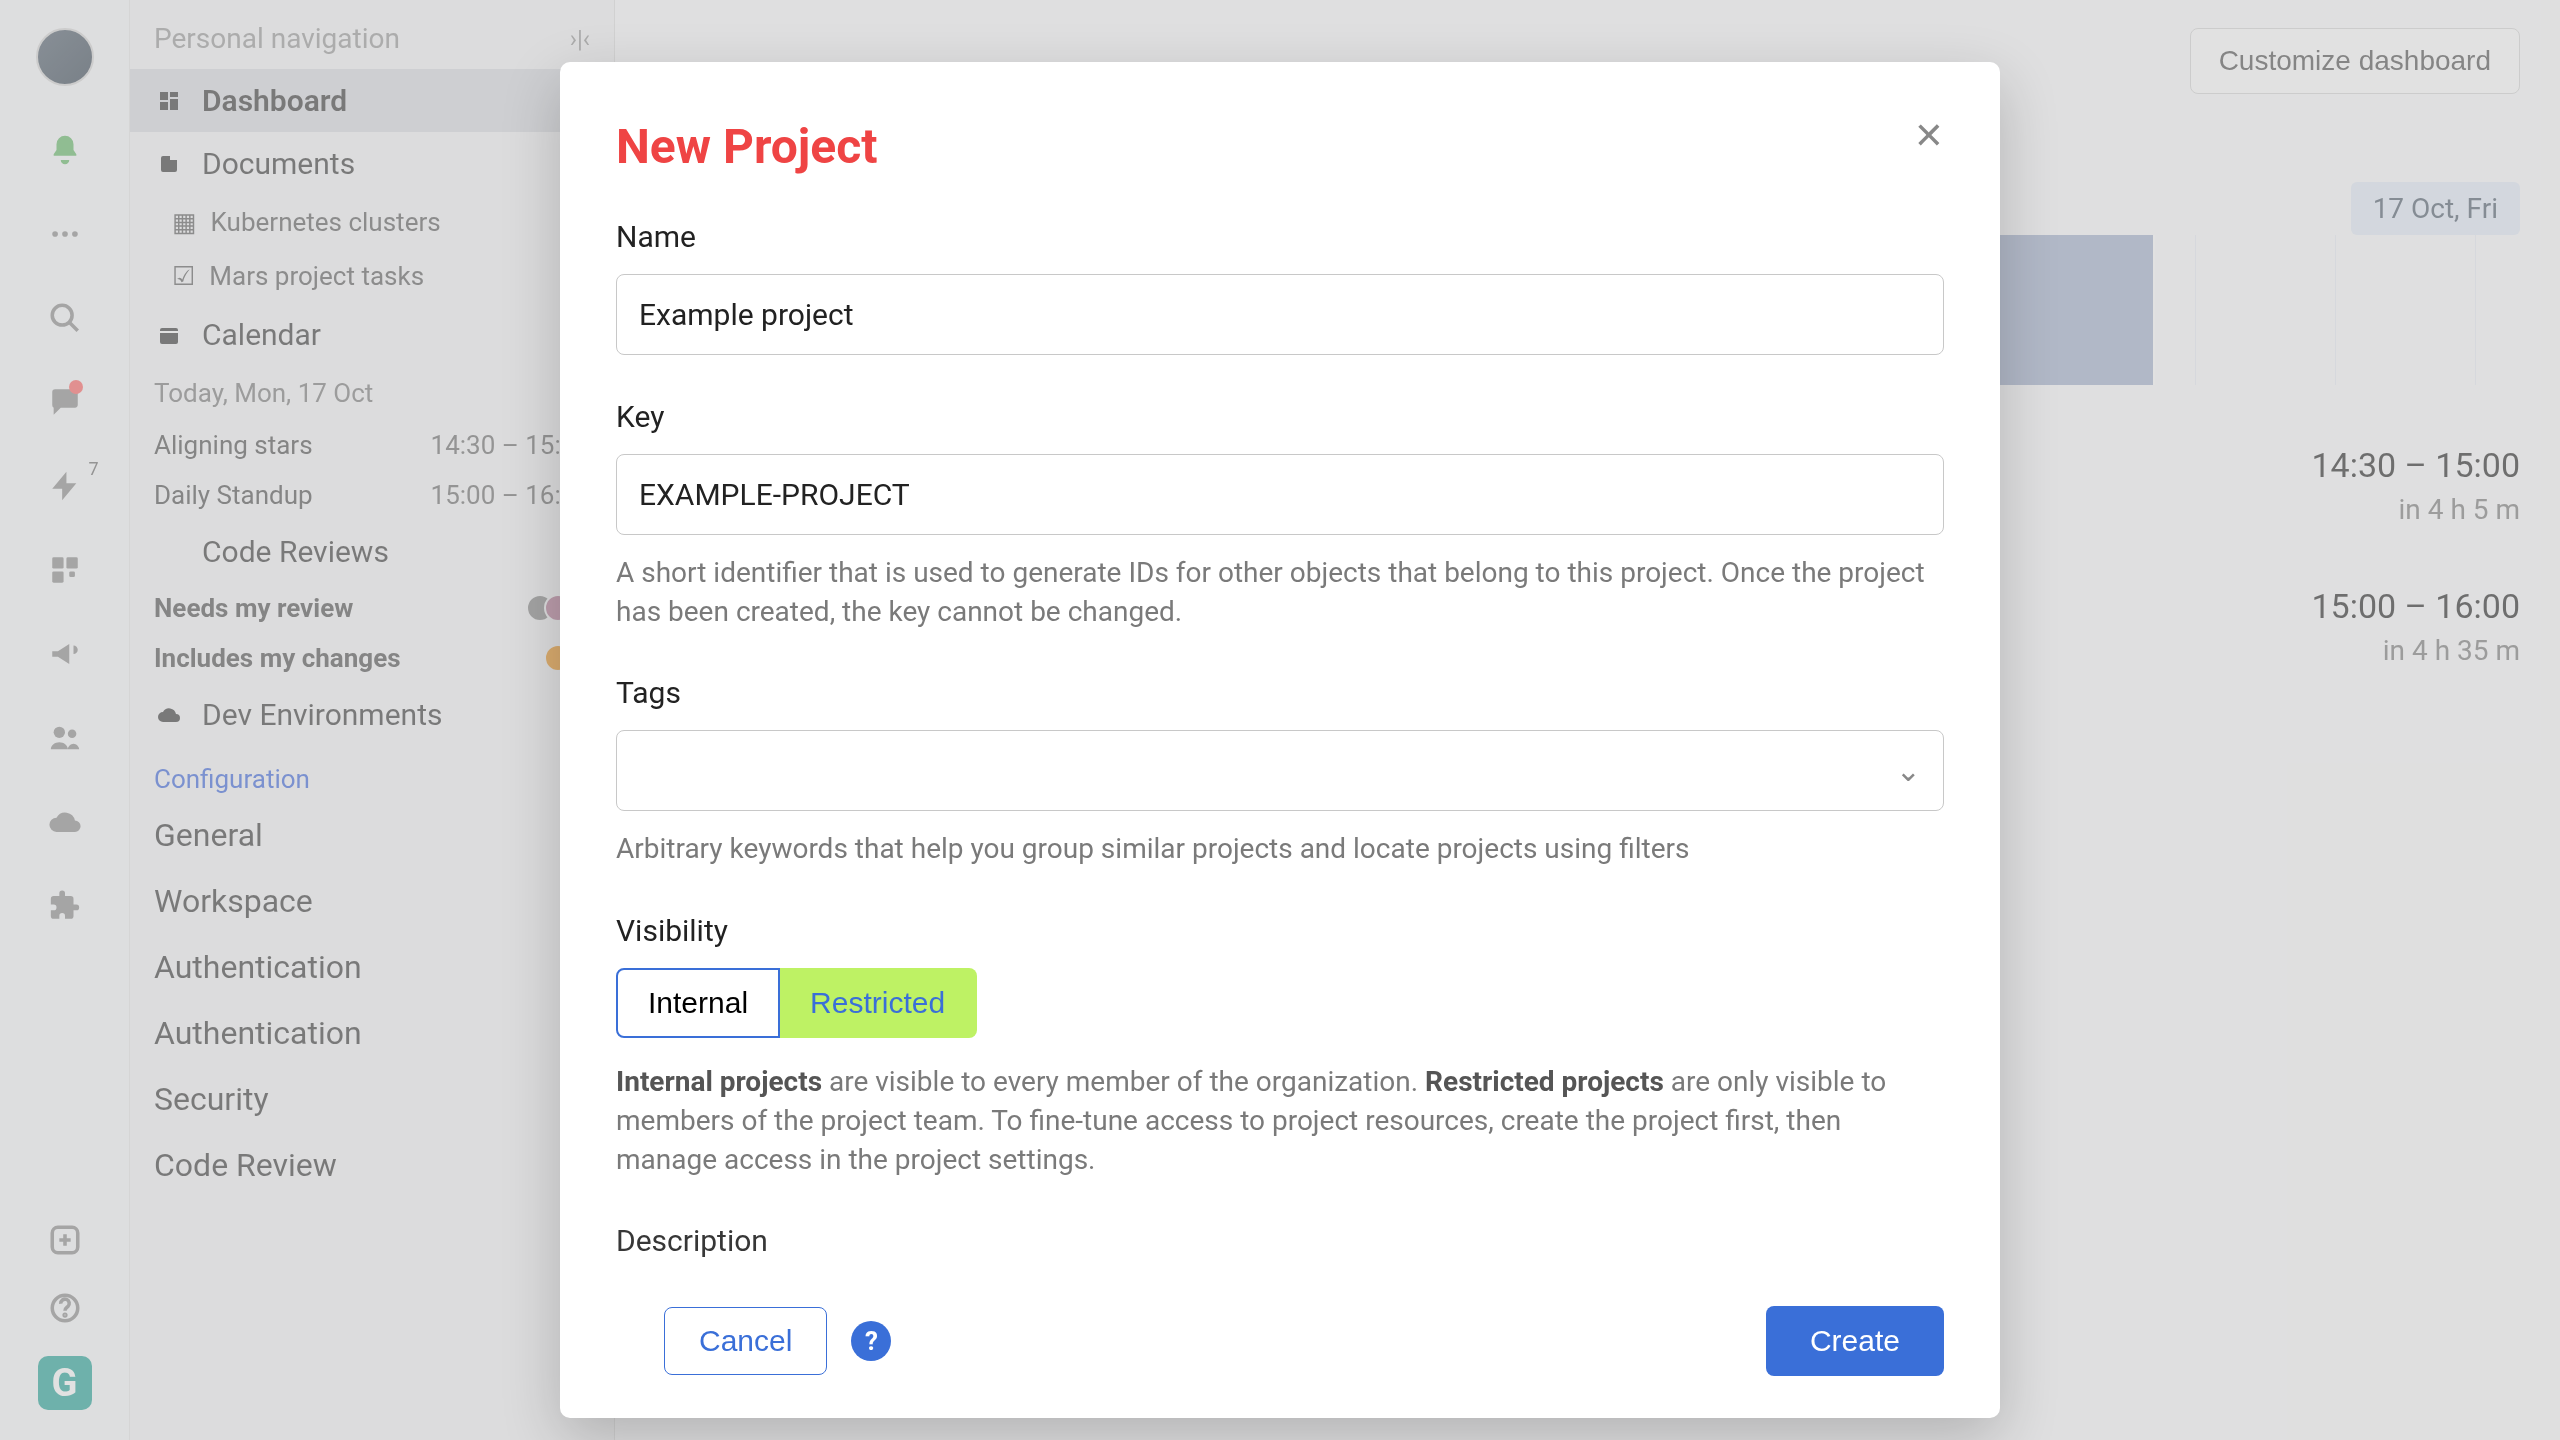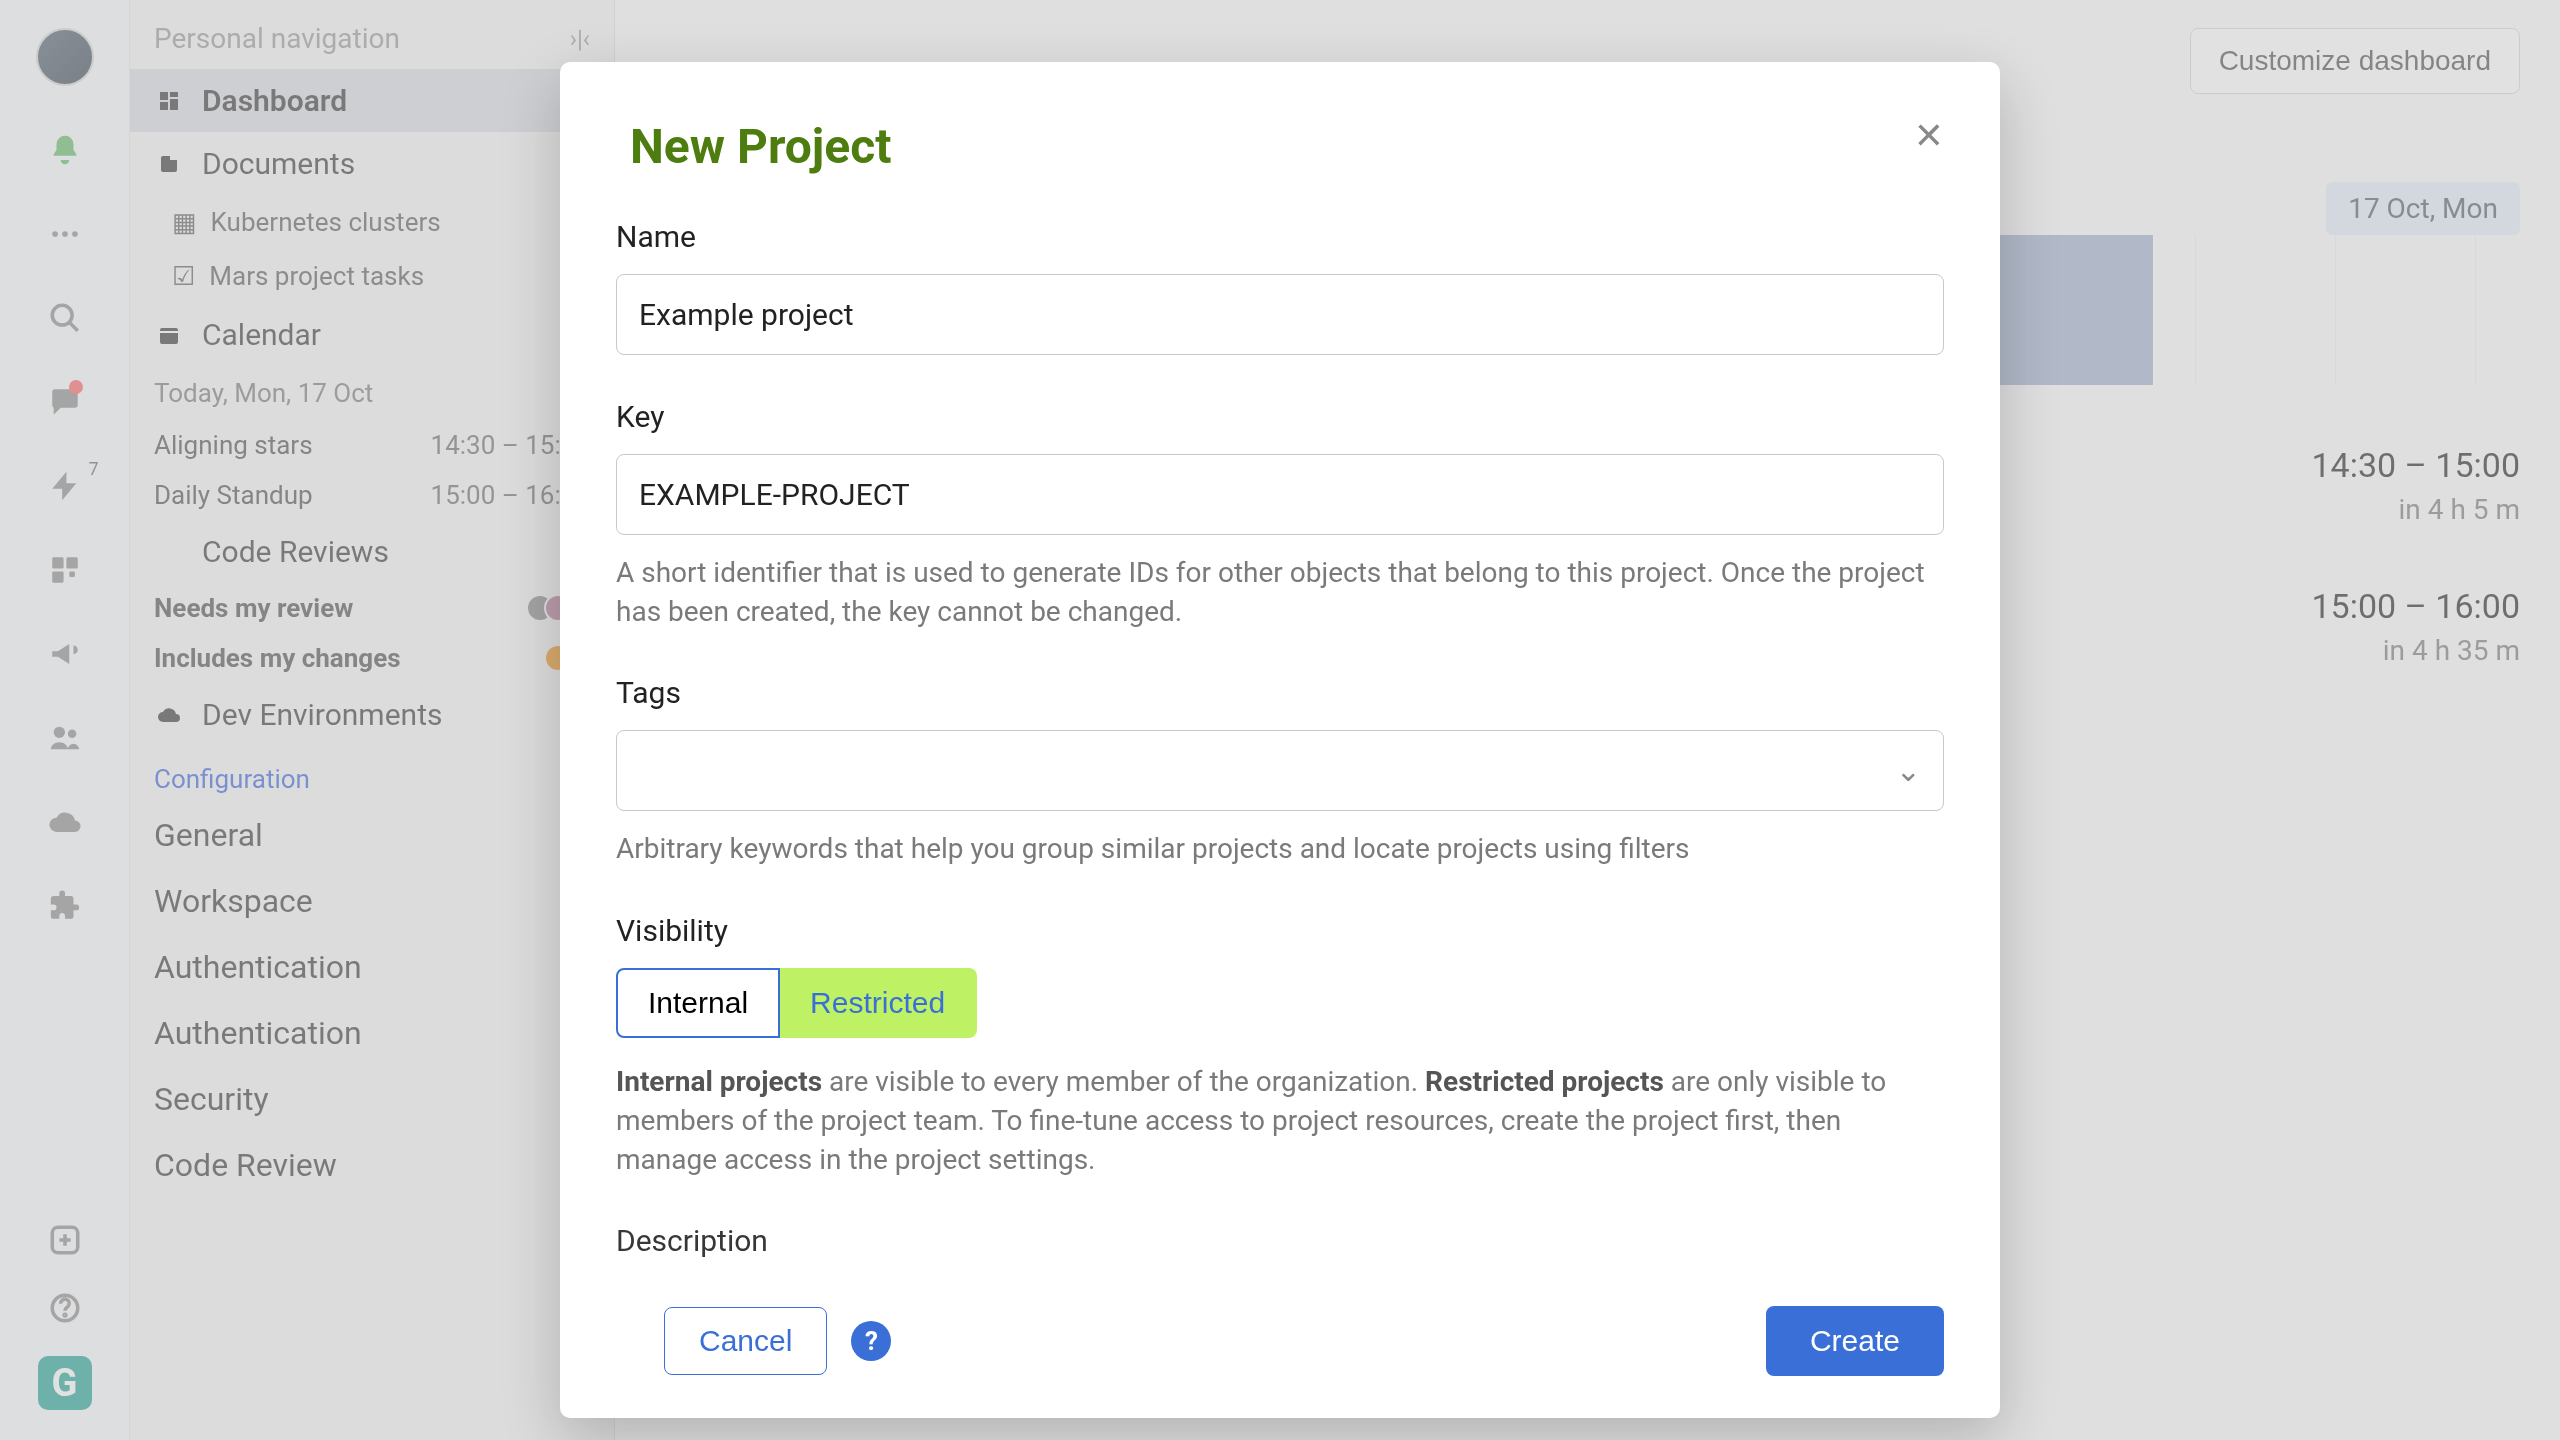--- a/index.html
+++ b/index.html
@@ -268,22 +268,21 @@
   overflow: hidden;
 }
 .modal-header {
   display: flex;
   justify-content: space-between;
   align-items: flex-start;
 }
 .modal-title {
   font-size: 48px;
   font-weight: 700;
-  color: #4d7c0f;
-  margin-left: 14px;
+  color: #ef4444;
 }
 .close-x {
   font-size: 36px;
   color: #888;
   cursor: pointer;
   line-height: 1;
 }
 .field-label {
   font-size: 30px;
   color: #222;
@@ -559,21 +558,21 @@
     <div class="plain-item">Authentication</div>
     <div class="plain-item">Authentication</div>
     <div class="plain-item">Security</div>
     <div class="plain-item">Code Review</div>
   </div>
 
   <div class="main">
     <div class="main-top">
       <button class="customize-btn">Customize dashboard</button>
     </div>
-    <span class="date-chip">17 Oct, Mon</span>
+    <span class="date-chip">17 Oct, Fri</span>
     <div class="cal-grid">
       <div class="cal-block"></div>
     </div>
     <div class="event-big">
       <div class="event-big-time">14:30 – 15:00</div>
       <div class="event-big-eta">in 4 h 5 m</div>
     </div>
     <div class="event-big">
       <div class="event-big-time">15:00 – 16:00</div>
       <div class="event-big-eta">in 4 h 35 m</div>

